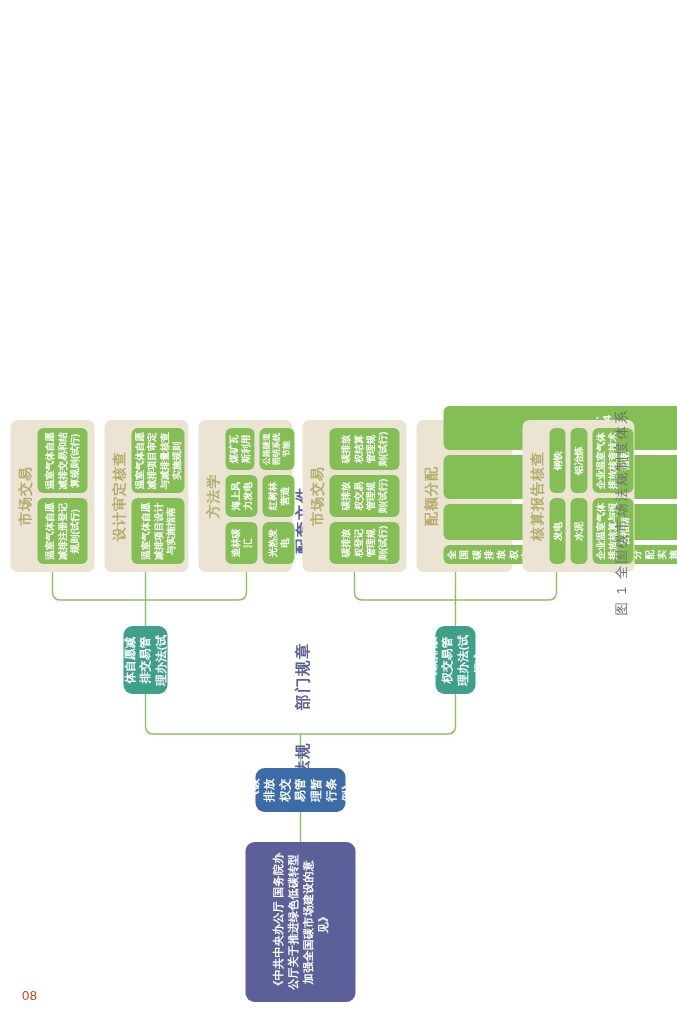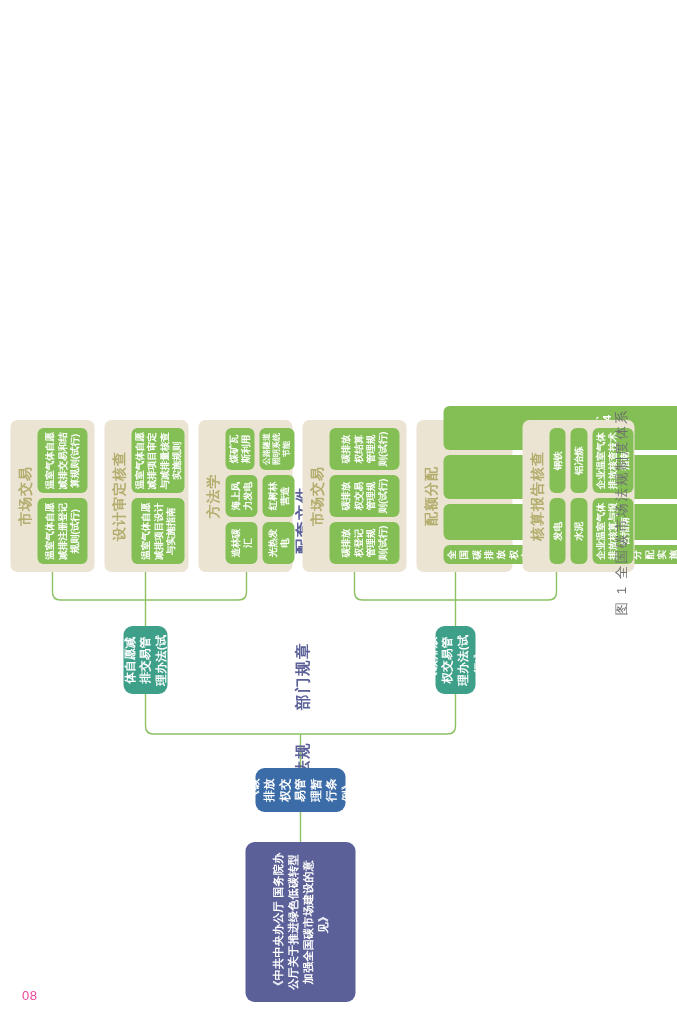--- a/index.html
+++ b/index.html
@@ -1,20 +1,20 @@
 <!DOCTYPE html>
 <html><head>
 <meta charset="utf-8">
 <style>
   html,body{margin:0;padding:0;background:#ffffff;}
   body{width:677px;height:1024px;position:relative;overflow:hidden;
        font-family:"Liberation Sans","DejaVu Sans",sans-serif;color:#333;}
 
   
-  .page-num{position:absolute;left:22px;top:988px;font-size:13px;color:#ec4899;
+  .page-num{position:absolute;left:22px;top:988px;font-size:13px;color:#c2410c;
             letter-spacing:.5px;}
 
   
   
   .stage{position:absolute;width:1024px;height:677px;left:50%;top:50%;
          transform:translate(-50%,-50%) rotate(-90deg);transform-origin:50% 50%;}
 
   
   .caption{position:absolute;left:0;top:612px;width:1024px;text-align:center;
            font-size:13.5px;color:#6f6f6f;letter-spacing:2px;}

